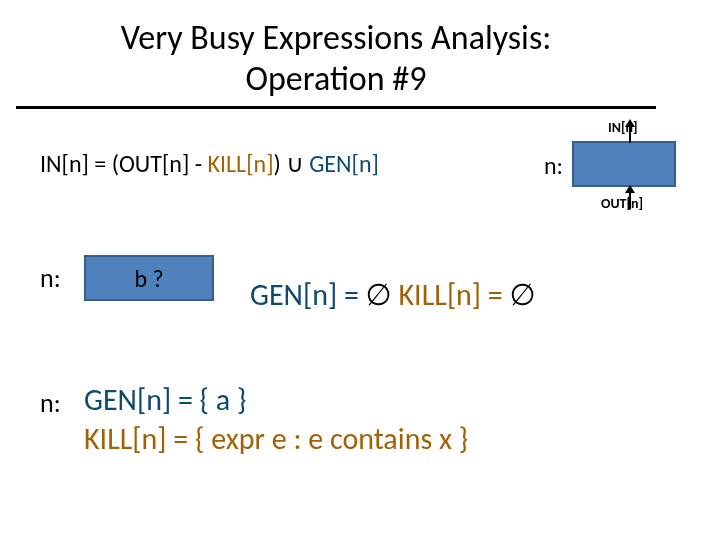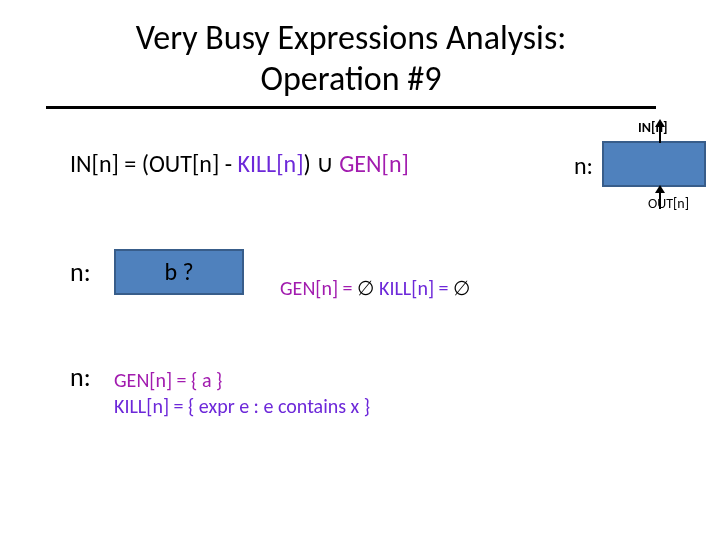--- a/index.html
+++ b/index.html
@@ -1,35 +1,35 @@
 <!DOCTYPE html>
 <html><head>
 <meta charset="utf-8">
 <style>
   * { box-sizing: border-box; margin: 0; padding: 0; }
   html, body { width: 720px; height: 540px; font-family: "Calibri", "Segoe UI", Arial, sans-serif; background: #fff; color: #000; }
-  .slide { width: 684px; height: 540px; position: relative; padding: 18px 28px 0 46px; }
+  .slide { width: 684px; height: 540px; position: relative; padding: 18px 28px 0 16px; }
   .title-wrap { text-align: center; }
   .title { font-size: 34px; line-height: 1.2; font-weight: 400; display: inline-block; }
   .hr { border: none; border-top: 3px solid #000; margin: 6px 0 12px 0; width: 100%; }
   .row1 { position: relative; height: 90px; margin-top: 8px; }
   .formula { font-size: 24px; position: absolute; left: 24px; top: 28px; white-space: nowrap; }
-  .red { color: #6d28d9; }
-  .blue { color: #a21caf; }
+  .red { color: #a16207; }
+  .blue { color: #0c4a6e; }
   .cup { font-family: "Cambria Math", "STIXGeneral", serif; }
   .inlabel { position: absolute; left: 592px; top: -2px; font-size: 14px; font-weight: 700; }
-  .outlabel { position: absolute; left: 602px; top: 74px; font-size: 14px; font-weight: 400; }
+  .outlabel { position: absolute; left: 585px; top: 74px; font-size: 14px; font-weight: 700; }
   .nlabel-diag { position: absolute; left: 528px; top: 30px; font-size: 24px; }
   .nodebox-diag { position: absolute; left: 556px; top: 20px; width: 104px; height: 46px; border: 2px solid #385d8a; background: #4f81bd; }
   .arrow-svg { position: absolute; pointer-events: none; }
   .rows { margin-top: 32px; }
   .row { display: flex; align-items: center; margin-bottom: 34px; }
   .nlabel { font-size: 26px; width: 44px; margin-left: 24px; }
   .nodebox { width: 130px; height: 46px; border: 2px solid #385d8a; background: #4f81bd; display: flex; align-items: center; justify-content: center; color: #000; font-size: 24px; margin-right: 36px; }
-  .defs { font-size: 20px; line-height: 1.3; margin-top: 32px; }
+  .defs { font-size: 30px; line-height: 1.3; margin-top: 32px; }
   .empty { font-family: "Cambria Math", serif; }
 </style>
 </head>
 <body>
 
 <div class="slide">
 
   <div class="title-wrap">
     <div class="title">
       <span>Very Busy Expressions Analysis:</span><br>

